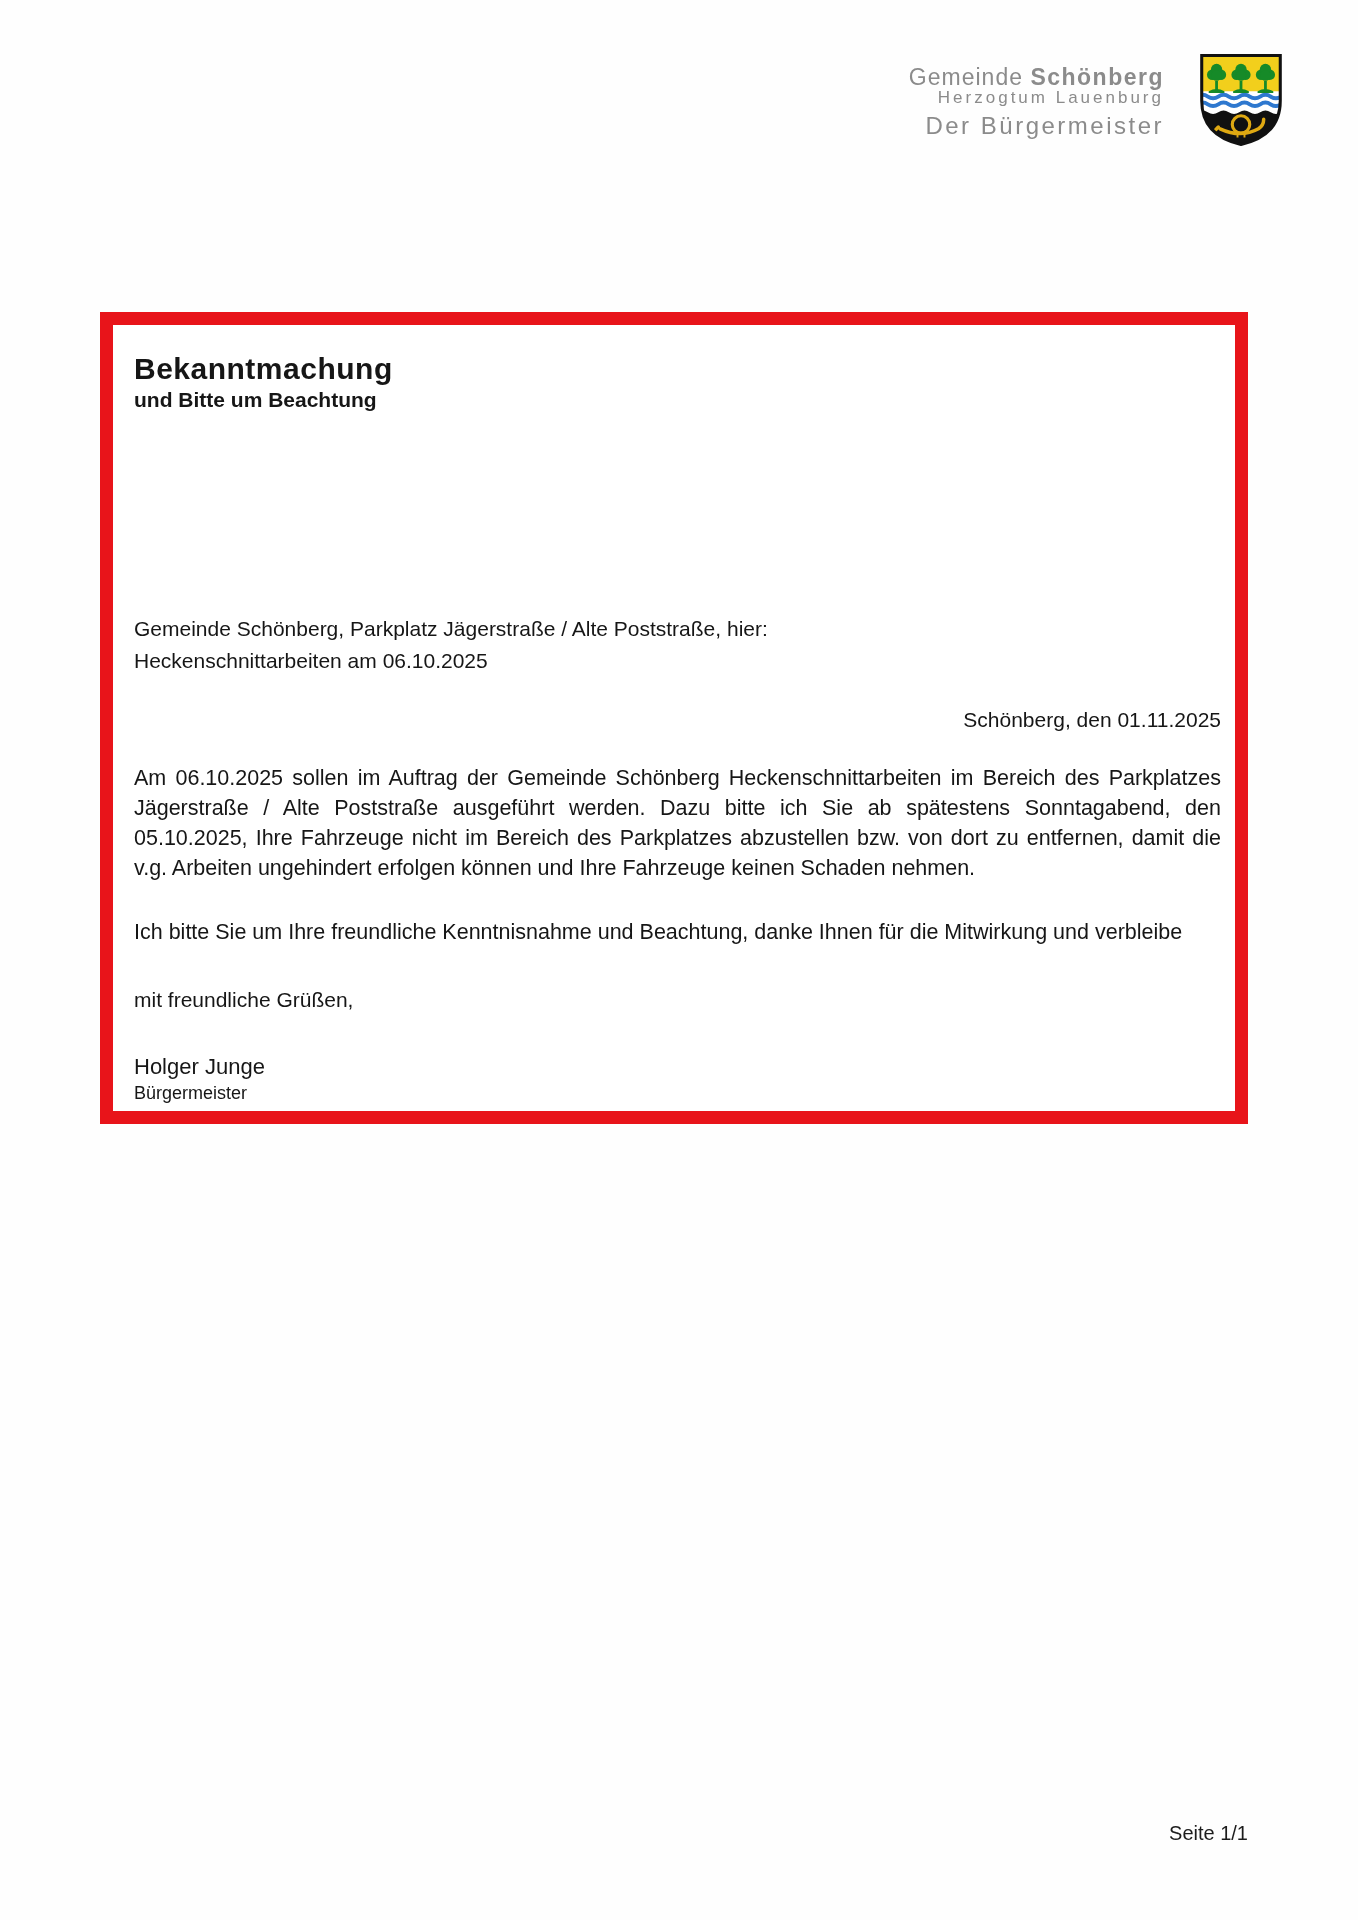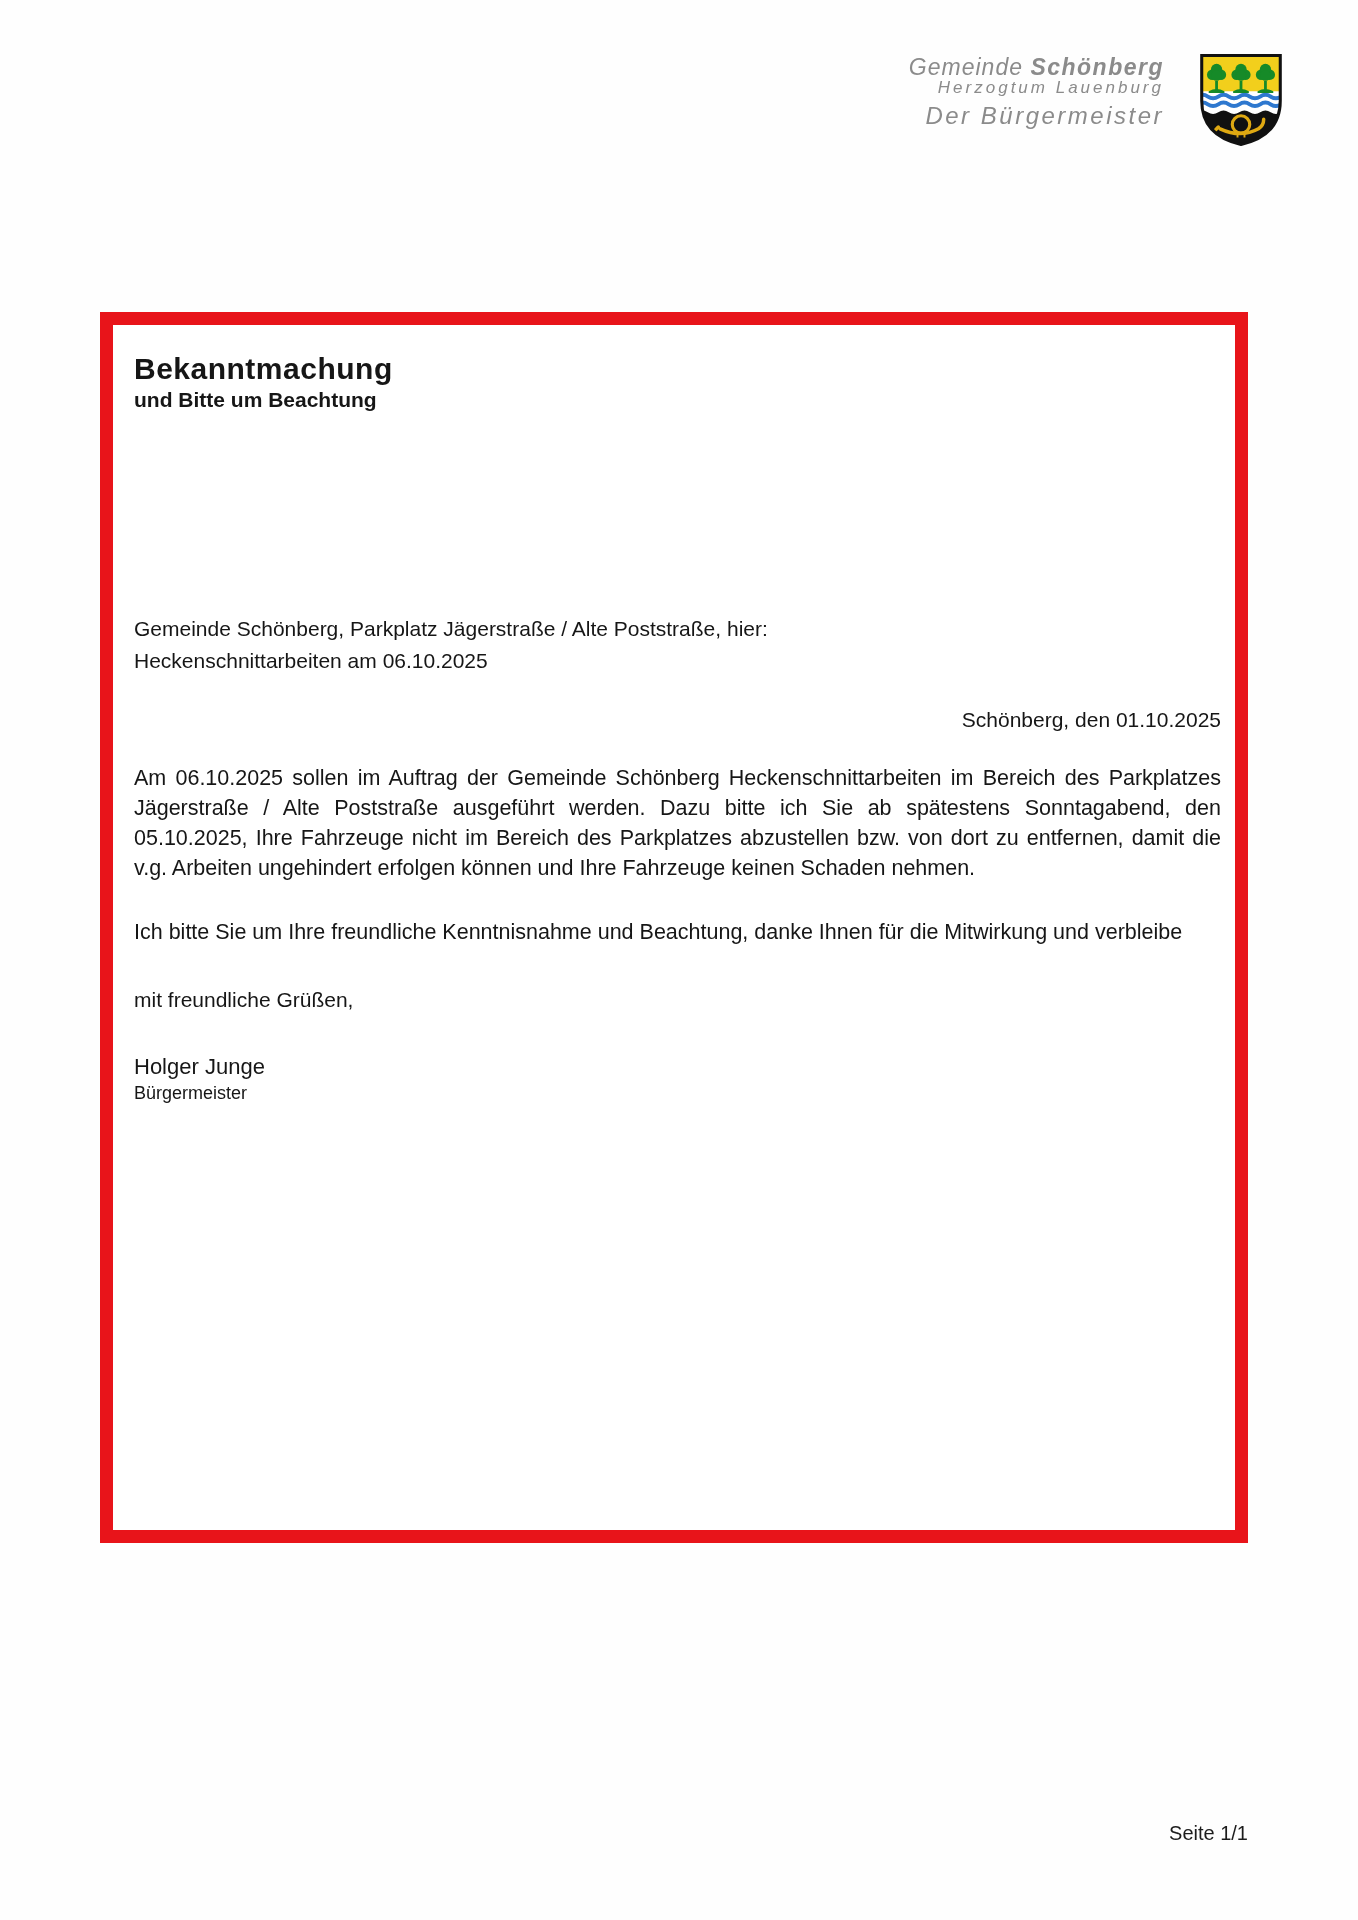--- a/index.html
+++ b/index.html
@@ -14,36 +14,36 @@
     font-family:"Liberation Sans", sans-serif;
     color:var(--ink);
     position:relative;
     overflow:hidden;
   }
   .page{position:absolute;inset:0;background:#fefefe;}
 
   
   .letterhead{
     position:absolute;top:52px;right:72px;
-    display:flex;align-items:flex-start;gap:32px;font-style:italic;
+    display:flex;align-items:center;gap:32px;
   }
   .letterhead-text{
     text-align:right;color:var(--header-gray);
     line-height:1.0;white-space:nowrap;padding-top:4px;
   }
   .org-line{font-size:23px;letter-spacing:1px;}
   .org-line .org-bold{font-weight:bold;letter-spacing:1.5px;}
   .district-line{font-size:17px;letter-spacing:3px;}
   .office-line{font-size:24px;letter-spacing:2.5px;margin-top:8px;}
   .crest{width:90px;height:96px;display:block;}
 
   
   .notice-box{
     position:absolute;left:100px;top:312px;
-    width:1148px;height:1231px;
+    width:1148px;height:812px;
     border:13px solid var(--accent-red);
     background:#fff;
     padding:26px 14px 0 21px;
   }
   .notice-title{font-size:30px;font-weight:bold;line-height:36px;letter-spacing:.5px;}
   .notice-subtitle{font-size:21px;font-weight:bold;line-height:26px;}
   .subject{margin-top:200px;font-size:21px;font-weight:normal;line-height:32px;max-width:1060px;}
   .dateline{margin-top:30px;font-size:21px;line-height:26px;text-align:right;}
   .salutation{margin-top:100px;font-size:21px;line-height:26px;}
   .body-par{margin-top:30px;font-size:21.5px;line-height:30px;text-align:justify;}
@@ -128,21 +128,21 @@
 
   <div class="notice-box">
     <div class="notice-title">Bekanntmachung</div>
     <div class="notice-subtitle">und Bitte um Beachtung</div>
 
     <div class="subject">
       <div>Gemeinde Schönberg, Parkplatz Jägerstraße / Alte Poststraße, hier:</div>
       <div>Heckenschnittarbeiten am 06.10.2025</div>
     </div>
 
-    <div class="dateline">Schönberg, den 01.10.2025</div>
+    <div class="dateline">Schönberg, den 01.11.2025</div>
 
 
     <p class="body-par">Am 06.10.2025 sollen im Auftrag der Gemeinde Schönberg Heckenschnittarbeiten im Bereich des Parkplatzes Jägerstraße / Alte Poststraße ausgeführt werden. Dazu bitte ich Sie ab spätestens Sonntagabend, den 05.10.2025, Ihre Fahrzeuge nicht im Bereich des Parkplatzes abzustellen bzw. von dort zu entfernen, damit die v.g. Arbeiten ungehindert erfolgen können und Ihre Fahrzeuge keinen Schaden nehmen.</p>
 
     <p class="body-par second">Ich bitte Sie um Ihre freundliche Kenntnisnahme und Beachtung, danke Ihnen für die Mitwirkung und verbleibe</p>
 
     <div class="closing">mit freundliche Grüßen,</div>
 
     <div class="signer-name">Holger Junge</div>
     <div class="signer-title">Bürgermeister</div>

